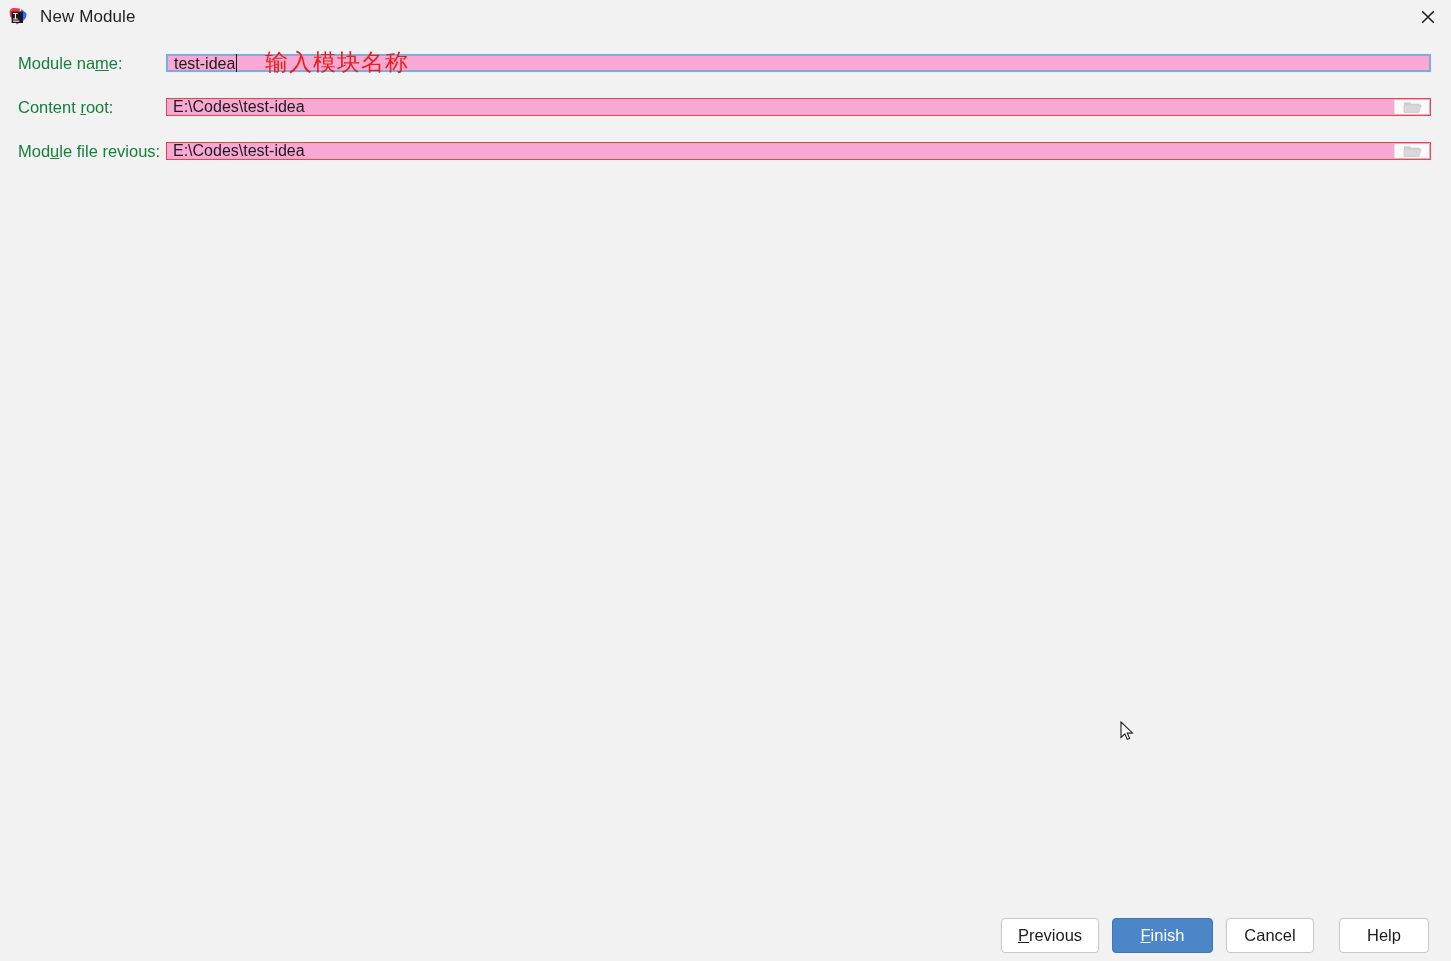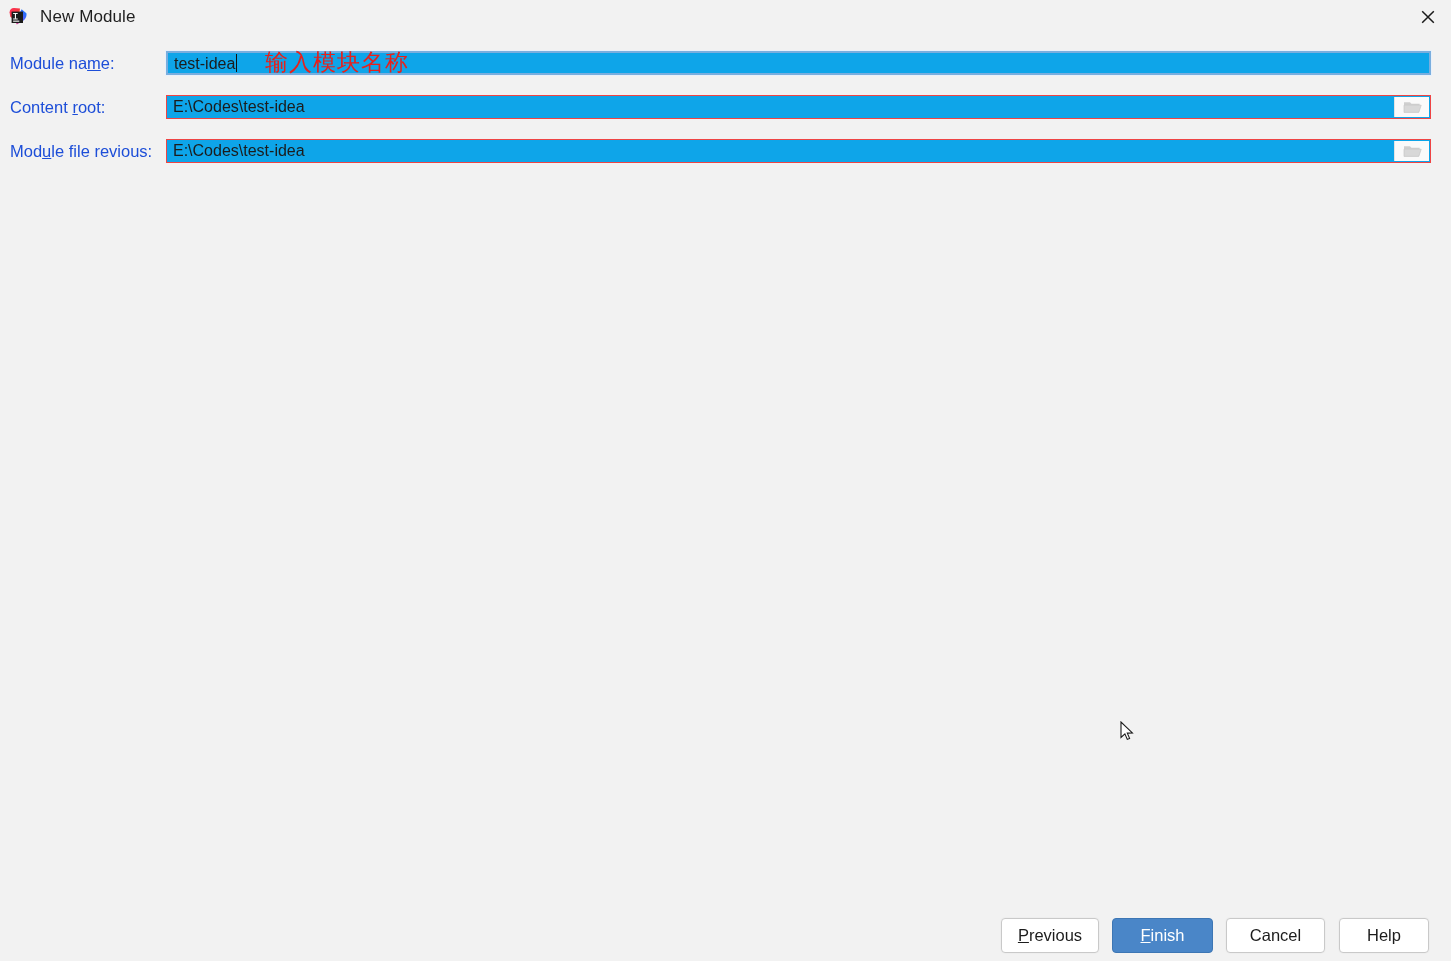--- a/index.html
+++ b/index.html
@@ -67,34 +67,34 @@
     height: 34px;
     display: flex;
     align-items: center;
   }
   .row-1 { top: 12px; }
   .row-2 { top: 56px; }
   .row-3 { top: 100px; }
 
   .field-label {
     font-size: 16.5px;
-    color: #1d4ed8;
+    color: #15803d;
     text-align: left;
     white-space: nowrap;
-    padding-left: 10px;
+    padding-left: 18px;
     box-sizing: border-box;
     width: 166px;
   }
   .mn { text-decoration: underline; text-underline-offset: 1px; }
 
   .field-wrap {
     position: relative;
-    height: 24px;
+    height: 18px;
     box-sizing: border-box;
-    background: #0ea5e9;
+    background: #f9a8d4;
     flex: 1 1 auto;
     margin-right: 20px;
     display: flex;
     align-items: center;
   }
   .field-wrap.focused {
     border: 2px solid #7aaede;
     outline: 1px solid #e8f1fb;
   }
   .field-wrap.plain {
@@ -175,21 +175,21 @@
     color: #1c1c1c;
     box-shadow: 0 0 0 1px rgba(0,0,0,0.015);
   }
   .btn-primary-style {
     background: #4a86c8;
     border: 1px solid #3d76b4;
     color: #ffffff;
   }
   .btn-previous { left: 1001px; width: 98px; }
   .btn-finish   { left: 1112px; width: 101px; }
-  .btn-cancel   { left: 1226px; width: 99px; }
+  .btn-cancel   { left: 1226px; width: 88px; }
   .btn-help     { left: 1339px; width: 90px; }
 
   
   .mouse-cursor {
     position: absolute;
     left: 1120px;
     top: 721px;
     width: 16px;
     height: 24px;
     pointer-events: none;

